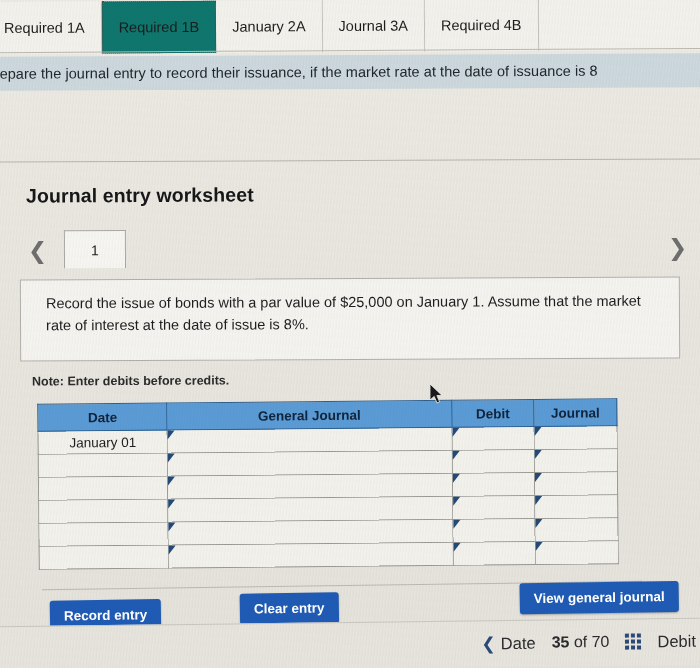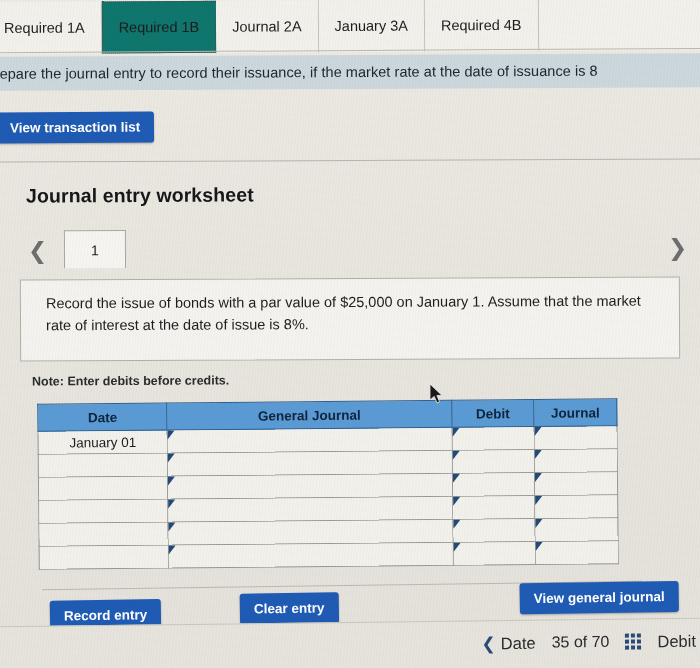--- a/index.html
+++ b/index.html
@@ -332,21 +332,21 @@
   .f-prev .arrow {
     font-size: 17px;
     color: #2a4a78;
     font-weight: bold;
     font-family: "DejaVu Sans", sans-serif;
   }
   .f-count {
     font-size: 16px;
     color: #2b2b2d;
   }
-  .f-count b { font-weight: normal; }
+  .f-count b { font-weight: bold; }
   .grid-icon {
     display: grid;
     grid-template-columns: repeat(3, 4px);
     grid-template-rows: repeat(3, 4px);
     gap: 2px;
     cursor: pointer;
   }
   .grid-icon i {
     display: block;
     width: 4px;
@@ -369,39 +369,36 @@
 <div id="screen">
 
   <div class="tabbar" id="tabbar">
       <div class="tab">
         <span>Required 1A</span>
       </div>
       <div class="tab active">
         <span>Required 1B</span>
       </div>
       <div class="tab">
-        <span>Journal 2A</span>
+        <span>January 2A</span>
       </div>
       <div class="tab">
-        <span>January 3A</span>
+        <span>Journal 3A</span>
       </div>
       <div class="tab">
         <span>Required 4B</span>
       </div>
       <div class="tab-spacer"></div>
     </div>
   <div class="tabbar-underline"></div>
 
   <div class="instr-banner">
     <span class="instr-text">Prepare the journal entry to record their issuance, if the market rate at the date of issuance is 8</span>
   </div>
 
-  <div class="txlist-area">
-    <button class="btn-blue btn-view-tx">View transaction list</button>
-  </div>
   <div class="hr-1"></div>
 
   <div class="worksheet-title">Journal entry worksheet</div>
 
   <div class="ws-nav">
     <span class="chev chev-left">❮</span>
     <div class="ws-tab">
       <span>1</span>
     </div>
     <span class="chev chev-right">❯</span>

